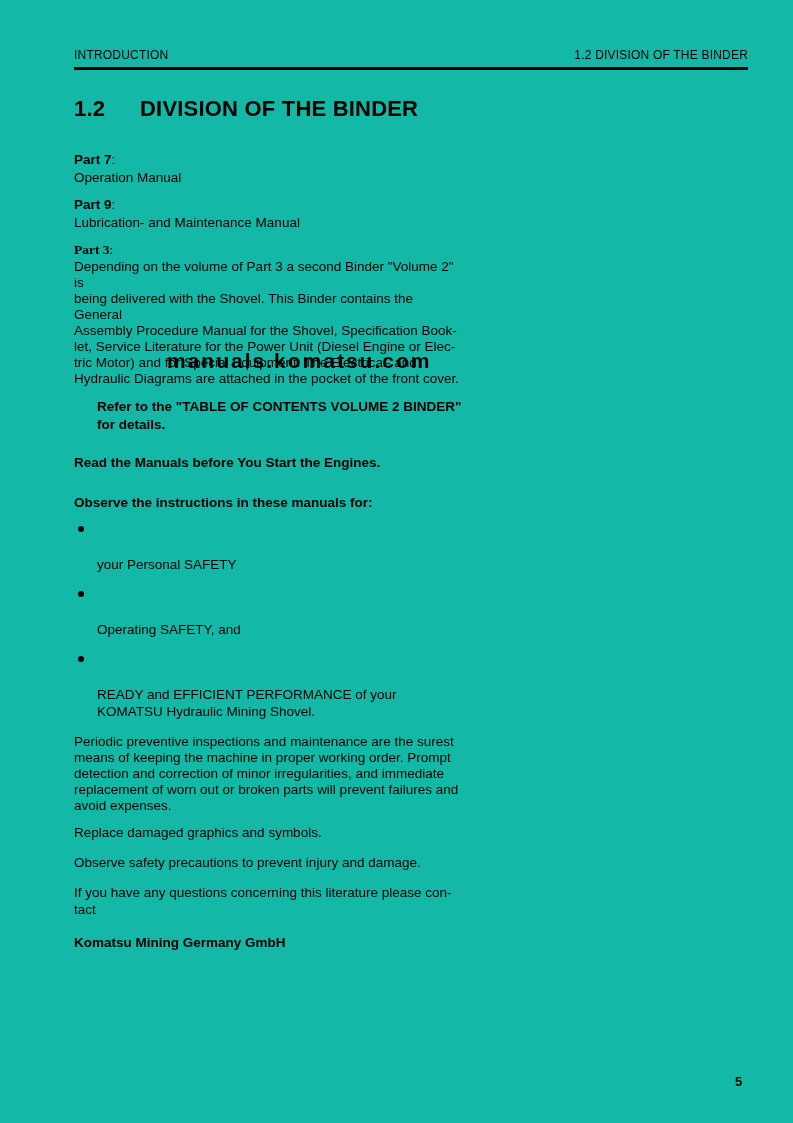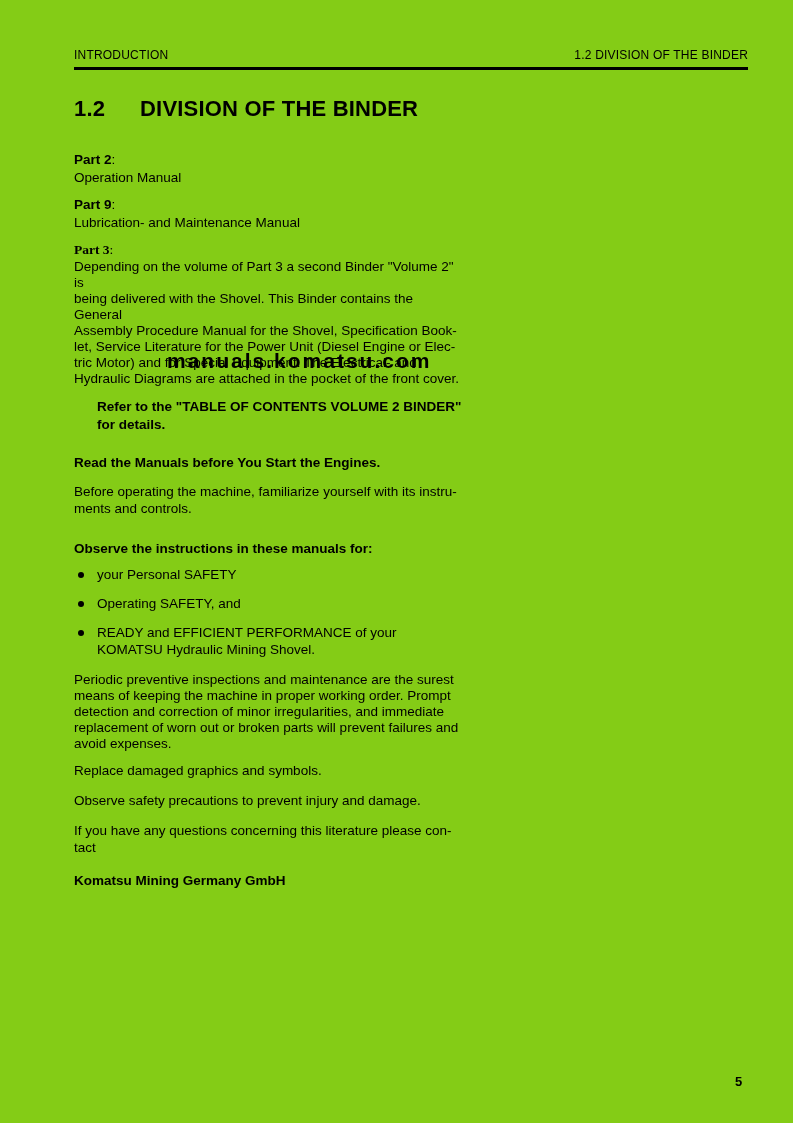--- a/index.html
+++ b/index.html
@@ -9,21 +9,21 @@
     width: 793px;
     height: 1123px;
     font-family: "Liberation Sans", sans-serif;
     color: #000000;
     -webkit-font-smoothing: none;
   }
   .page {
     position: relative;
     width: 793px;
     height: 1123px;
-    background: #84cc16;
+    background: #14b8a6;
     overflow: hidden;
   }
   
   .header-row {
     position: absolute;
     top: 48px;
     left: 74px;
     width: 674px;
     display: flex;
     justify-content: space-between;
@@ -98,20 +98,21 @@
     flex: 0 0 auto;
     width: 6px;
     height: 6px;
     border-radius: 50%;
     background: #000000;
     margin-top: 6px;
   }
   .bullet-text {
     margin-left: 13px;
     line-height: 17px;
+    margin-top: 36px;
   }
   .address { line-height: 16px; }
 
   
   .watermark {
     position: absolute;
     left: 167px;
     top: 349px;
     font-size: 21px;
     font-weight: bold;
@@ -141,41 +142,39 @@
   <div class="header-rule"></div>
 
   <div class="title">
     <span class="num">1.2</span><span>DIVISION OF THE BINDER</span>
   </div>
 
   <div class="watermark">manuals.komatsu.com</div>
 
   <div class="content">
 
-    <div class="part-label mt-part1"><span class="bold">Part 2</span><span>:</span></div>
+    <div class="part-label mt-part1"><span class="bold">Part 7</span><span>:</span></div>
     <div class="part-value">Operation Manual</div>
 
     <div class="part-label mt-part2"><span class="bold">Part 9</span><span>:</span></div>
     <div class="part-value">Lubrication- and Maintenance Manual</div>
 
     <div class="part-label mt-part3"><span class="bold">Part 3</span><span>:</span></div>
     <div class="para lines">Depending on the volume of Part 3 a second Binder "Volume 2" is
 being delivered with the Shovel. This Binder contains the General
 Assembly Procedure Manual for the Shovel, Specification Book-
 let, Service Literature for the Power Unit (Diesel Engine or Elec-
 tric Motor) and for Special Equipment. The Electrical- and
 Hydraulic Diagrams are attached in the pocket of the front cover.</div>
 
     <div class="refer-note lines mt-refer">Refer to the "TABLE OF CONTENTS VOLUME 2 BINDER"
 for details.</div>
 
     <div class="bold mt-read">Read the Manuals before You Start the Engines.</div>
 
-    <div class="lines mt-before">Before operating the machine, familiarize yourself with its instru-
-ments and controls.</div>
 
     <div class="bold mt-observe">Observe the instructions in these manuals for:</div>
 
     <div class="mt-bullets">
       <div class="bullet-row">
         <span class="bullet-dot"></span>
         <span class="bullet-text lines">your Personal SAFETY</span>
       </div>
       <div class="bullet-row">
         <span class="bullet-dot"></span>

